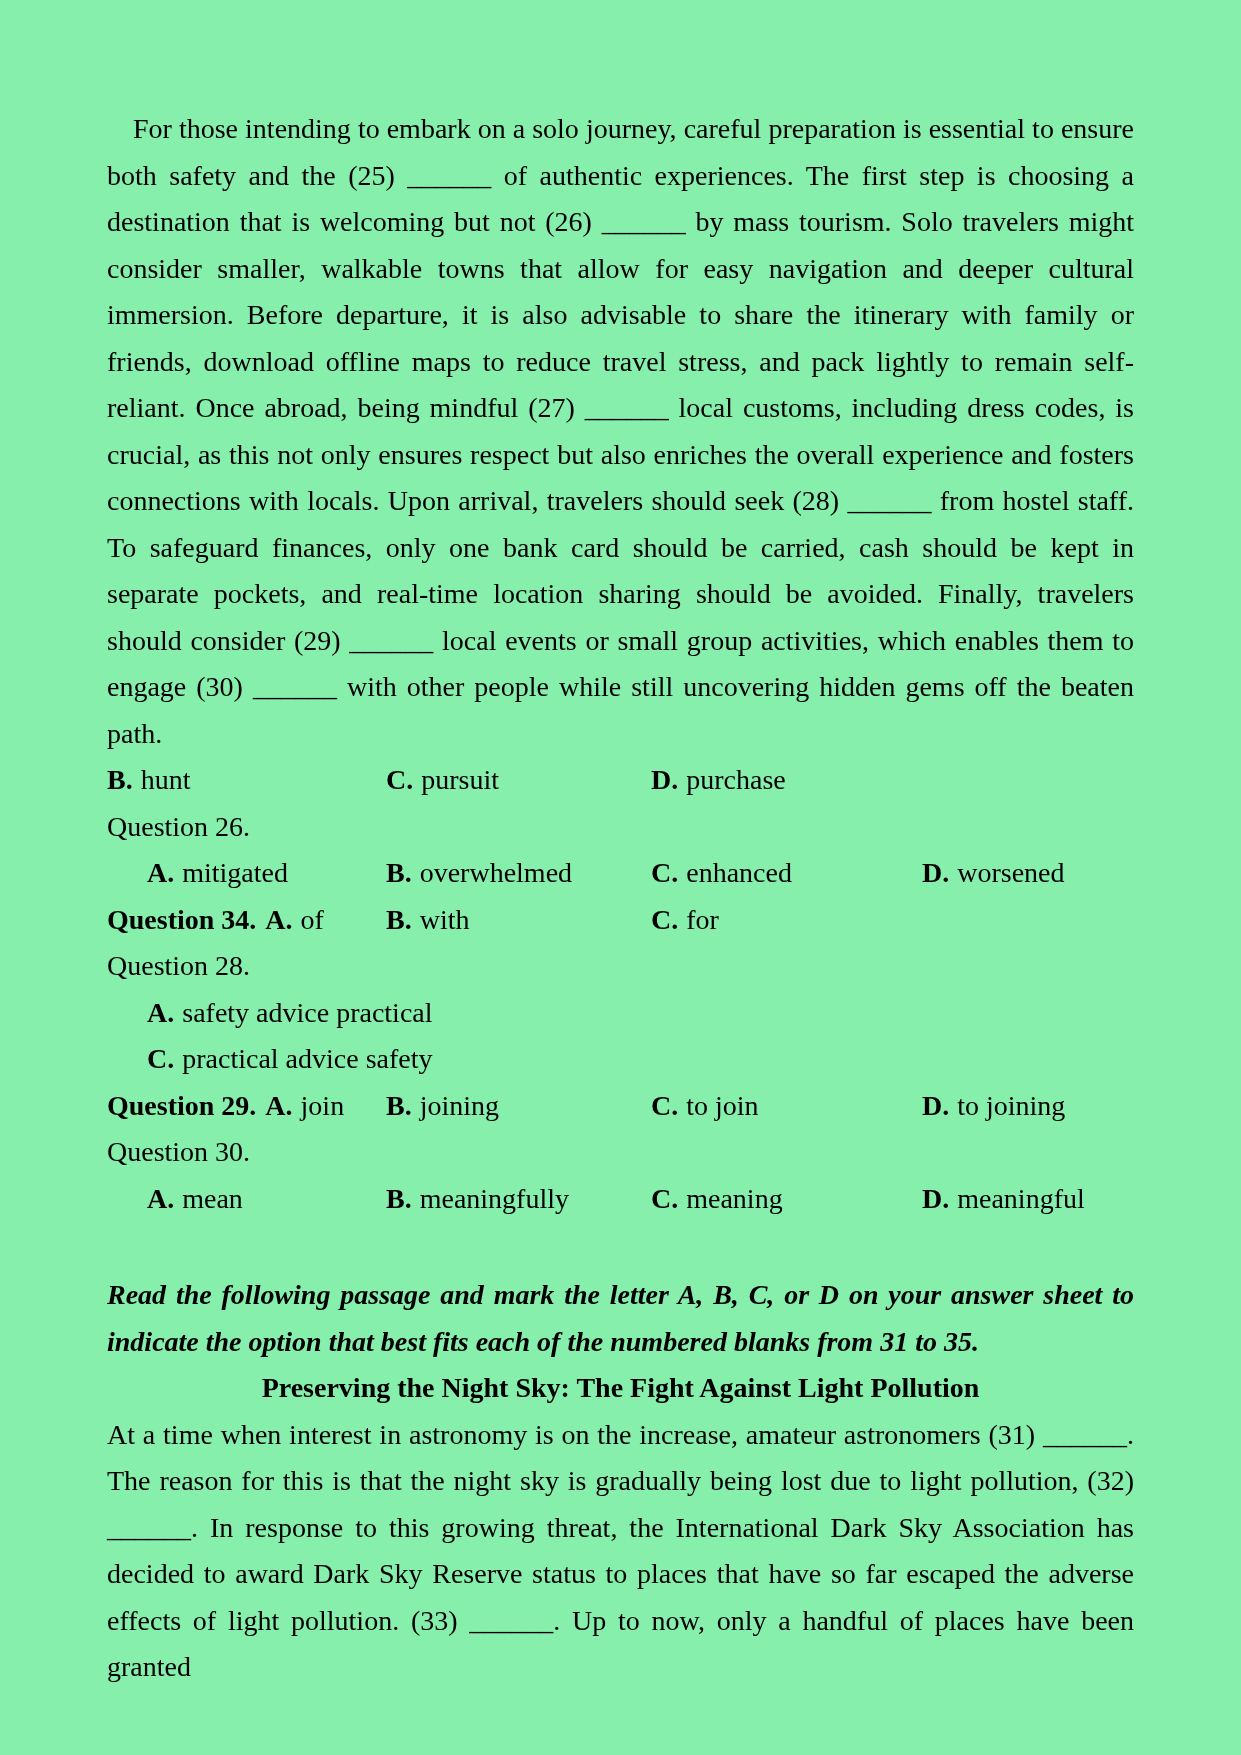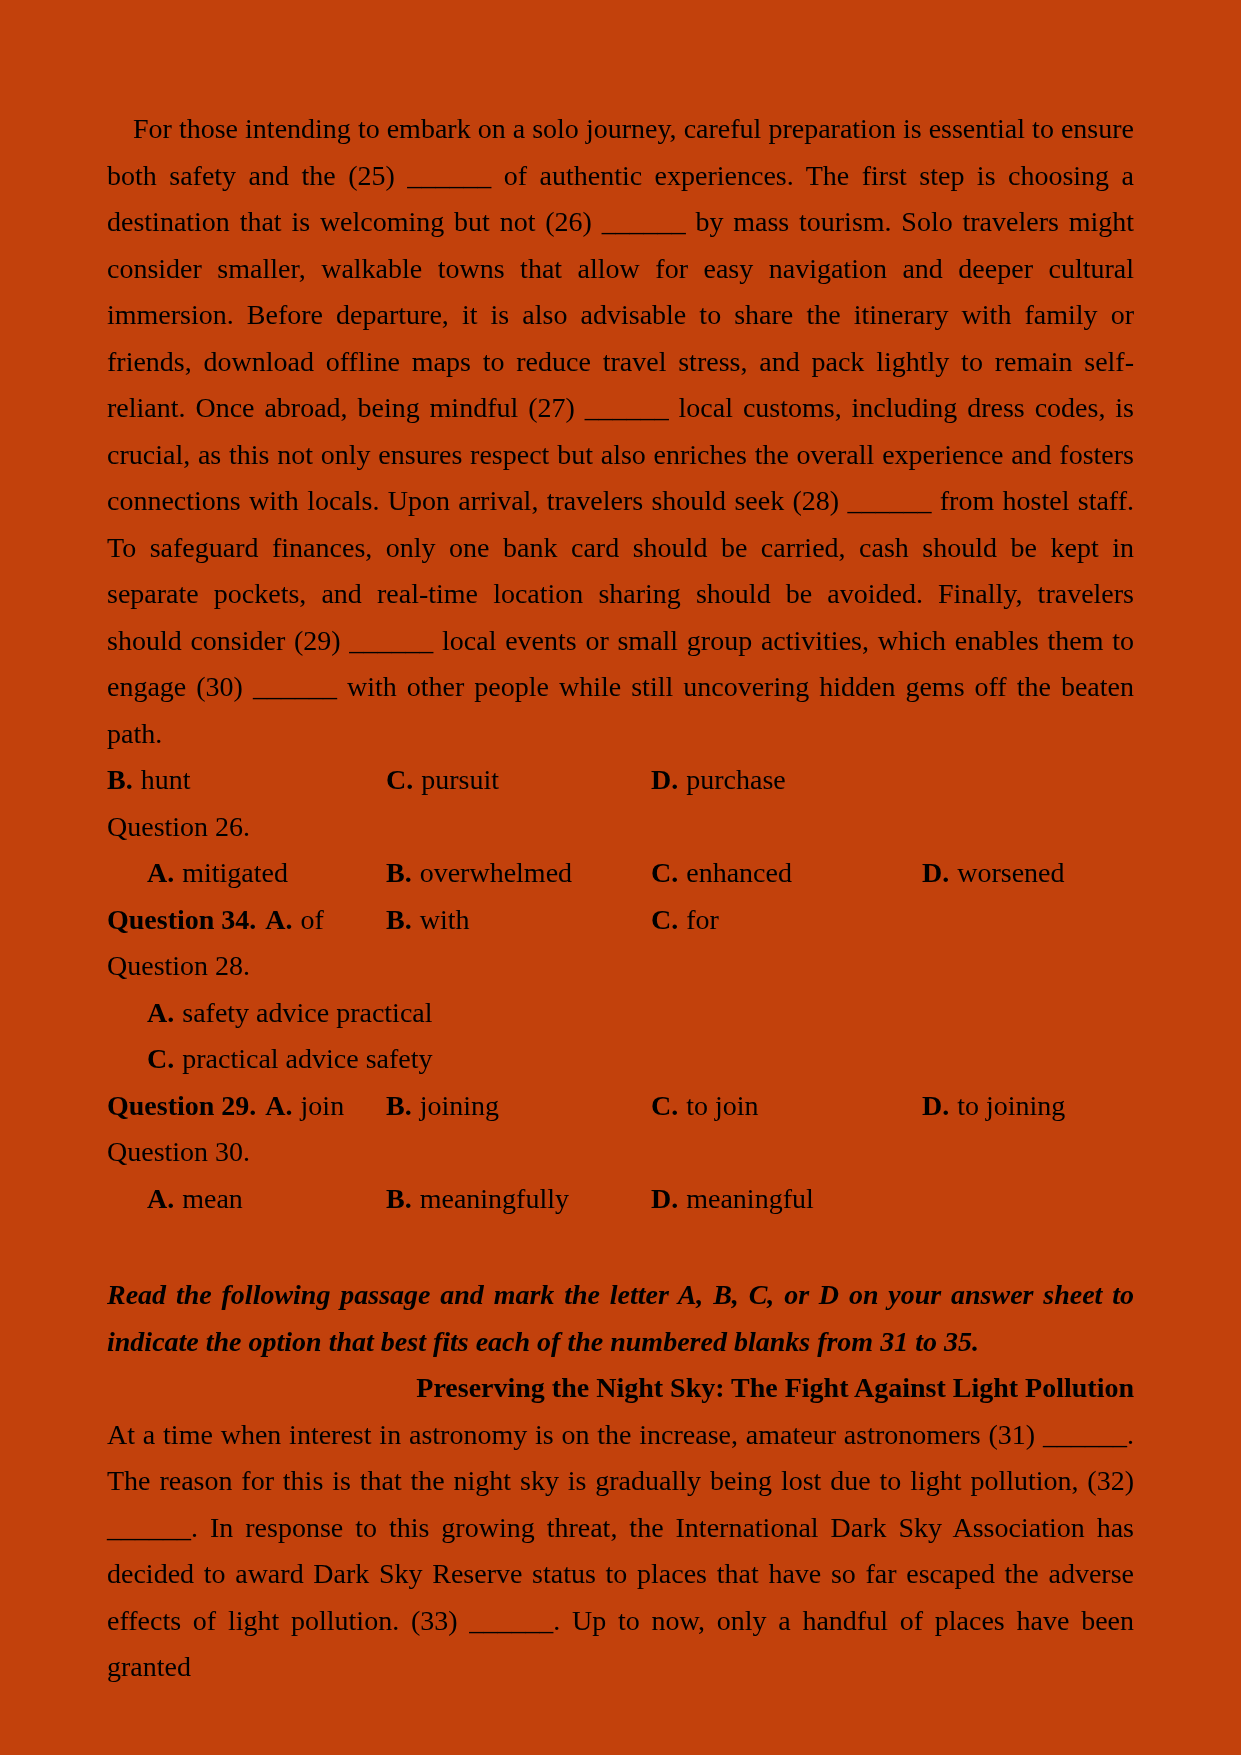--- a/index.html
+++ b/index.html
@@ -11,21 +11,21 @@
     font-family:"Liberation Serif","DejaVu Serif",serif;
     font-size:28px;
     line-height:46.5px;
     overflow:hidden;
   }
   .page{
     box-sizing:border-box;
     width:1241px;
     height:1755px;
     padding:106px 107px 0 107px;
-    background:#c2410c;
+    background:#86efac;
   }
   .para{ text-align:justify; }
   .first-indent{ text-indent:26px; }
   .q-row{
     display:grid;
     grid-template-columns:279px 265px 271px auto;
   }
   .q-row.cols2{
     grid-template-columns:544px auto;
   }
@@ -35,21 +35,21 @@
   .opt-letter{ font-weight:bold; margin-right:8px; }
   .q-inline-label{ font-weight:bold; margin-right:9px; }
   .instruction{
     font-weight:bold;
     font-style:italic;
     text-align:justify;
     margin-top:50px;
   }
   .passage-title{
     font-weight:bold;
-    text-align:right;
+    text-align:center;
   }
 </style>
 </head>
 <body>
 
 <div class="page">
 
   <p class="para first-indent" style="margin:0">For those intending to embark on a solo journey, careful preparation is essential to ensure both safety and the (25) ______ of authentic experiences. The first step is choosing a destination that is welcoming but not (26) ______ by mass tourism. Solo travelers might consider smaller, walkable towns that allow for easy navigation and deeper cultural immersion. Before departure, it is also advisable to share the itinerary with family or friends, download offline maps to reduce travel stress, and pack lightly to remain self-reliant. Once abroad, being mindful (27) ______ local customs, including dress codes, is crucial, as this not only ensures respect but also enriches the overall experience and fosters connections with locals. Upon arrival, travelers should seek (28) ______ from hostel staff. To safeguard finances, only one bank card should be carried, cash should be kept in separate pockets, and real-time location sharing should be avoided. Finally, travelers should consider (29) ______ local events or small group activities, which enables them to engage (30) ______ with other people while still uncovering hidden gems off the beaten path.</p>
 
   <div class="q-row">
@@ -121,20 +121,23 @@
 
   <div class="q-label">Question 30.</div>
   <div class="q-row">
     <div class="cell pad">
       <span class="opt-letter">A.</span><span>mean</span>
     </div>
     <div class="cell">
       <span class="opt-letter">B.</span><span>meaningfully</span>
     </div>
     <div class="cell">
+      <span class="opt-letter">C.</span><span>meaning</span>
+    </div>
+    <div class="cell">
       <span class="opt-letter">D.</span><span>meaningful</span>
     </div>
   </div>
 
   <p class="instruction" style="margin-bottom:0">Read the following passage and mark the letter A, B, C, or D on your answer sheet to indicate the option that best fits each of the numbered blanks from 31 to 35.</p>
 
   <div class="passage-title">Preserving the Night Sky: The Fight Against Light Pollution</div>
 
   <p class="para" style="margin:0">At a time when interest in astronomy is on the increase, amateur astronomers (31) ______. The reason for this is that the night sky is gradually being lost due to light pollution, (32) ______. In response to this growing threat, the International Dark Sky Association has decided to award Dark Sky Reserve status to places that have so far escaped the adverse effects of light pollution. (33) ______. Up to now, only a handful of places have been granted</p>
 

